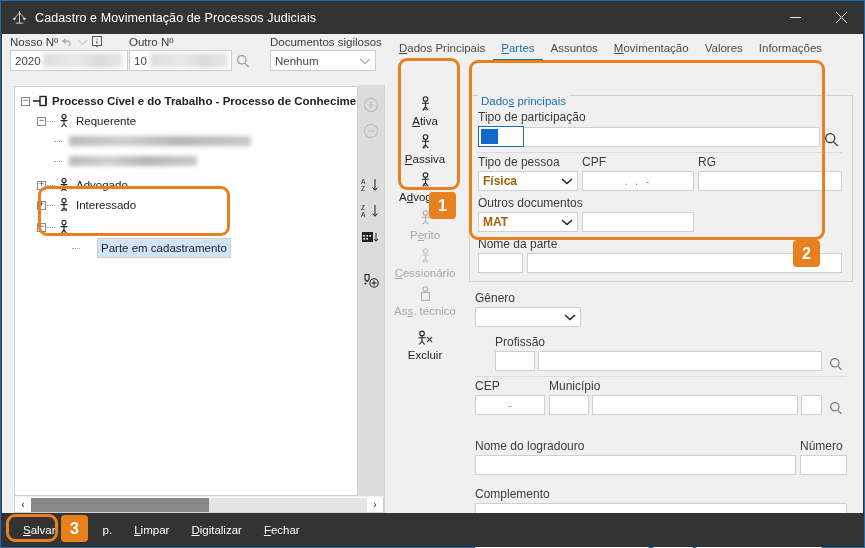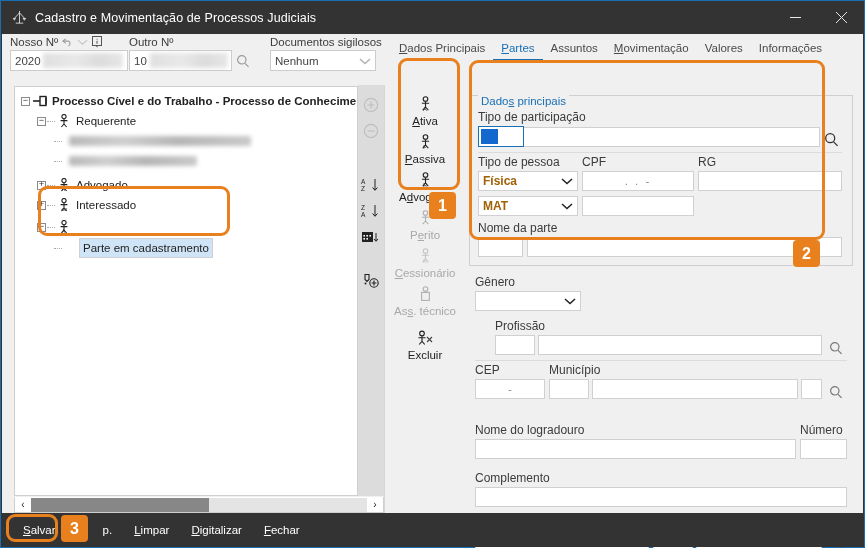--- a/index.html
+++ b/index.html
@@ -399,21 +399,21 @@
               <span class="tog">−</span>
               <span class="dots"></span>
               <span class="pic">
                 <svg width="12" height="14" viewBox="0 0 12 14">
                     <circle cx="6" cy="2.6" r="2.1" stroke="#222" stroke-width="1.1" fill="none"></circle>
                     <path d="M6 4.8 v5.2 M2.6 6.6 h6.8 M6 10 L3.4 13 M6 10 L8.6 13" stroke="#222" stroke-width="1.1" fill="none"></path>
                     <text x="4" y="13.3" font-size="5" fill="#222" font-family="sans-serif">A</text>
                   </svg>
               </span>
             </div>
-            <div class="tnode" style="padding-left:38px; height:22px;">
+            <div class="tnode" style="padding-left:56px; height:22px;">
               <span class="dots"></span>
               <span class="tlabel sel" style="margin-left:16px;">Parte em cadastramento</span>
             </div>
 
           </div>
 
           <div class="tree-side">
             <div class="side-btn">
               <svg width="16" height="16" viewBox="0 0 16 16">
                   <circle cx="8" cy="8" r="6.6" stroke="#bdbdbd" stroke-width="1.1" fill="none"></circle>
@@ -590,20 +590,21 @@
               <div class="flabel">CPF</div>
               <div class="inp" style="margin-top:2px; justify-content:center; color:#8b8b8b; letter-spacing:2px;">.   .   -</div>
             </div>
             <div style="flex:1;">
               <div class="flabel">RG</div>
               <div class="inp" style="margin-top:2px;"></div>
             </div>
           </div>
 
           <div style="margin-top:5px;">
+            <div class="flabel">Outros documentos</div>
             <div class="frow" style="gap:4px; margin-top:2px;">
               <div class="sel" style="width:100px;">
                 <span class="cv">MAT</span>
                 <span>
                   <svg width="12" height="8" viewBox="0 0 12 8">
                       <path d="M1 2 L6 6.5 L11 2" stroke="#222" stroke-width="1.5" fill="none"></path>
                     </svg>
                 </span>
               </div>
               <div class="inp" style="width:112px;"></div>

